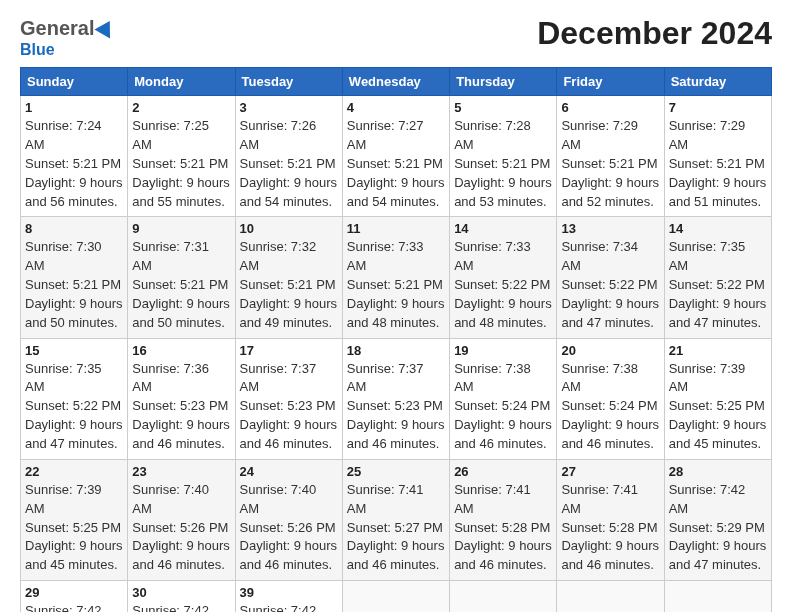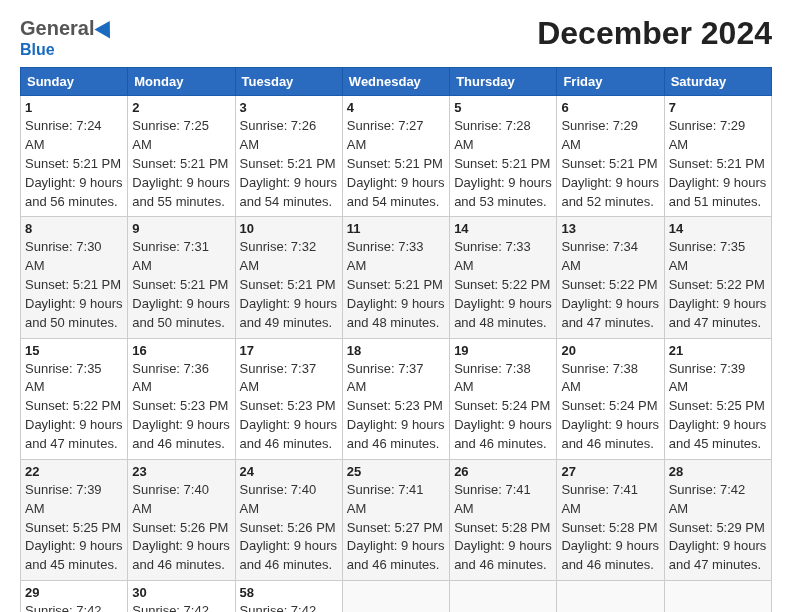--- a/index.html
+++ b/index.html
@@ -154,20 +154,20 @@
         <td><span class="day-num">23</span><span class="cell-text">Sunrise: 7:40 AM<br>Sunset: 5:26 PM<br>Daylight: 9 hours and 46 minutes.</span></td>
         <td><span class="day-num">24</span><span class="cell-text">Sunrise: 7:40 AM<br>Sunset: 5:26 PM<br>Daylight: 9 hours and 46 minutes.</span></td>
         <td><span class="day-num">25</span><span class="cell-text">Sunrise: 7:41 AM<br>Sunset: 5:27 PM<br>Daylight: 9 hours and 46 minutes.</span></td>
         <td><span class="day-num">26</span><span class="cell-text">Sunrise: 7:41 AM<br>Sunset: 5:28 PM<br>Daylight: 9 hours and 46 minutes.</span></td>
         <td><span class="day-num">27</span><span class="cell-text">Sunrise: 7:41 AM<br>Sunset: 5:28 PM<br>Daylight: 9 hours and 46 minutes.</span></td>
         <td><span class="day-num">28</span><span class="cell-text">Sunrise: 7:42 AM<br>Sunset: 5:29 PM<br>Daylight: 9 hours and 47 minutes.</span></td>
       </tr>
       <tr>
         <td><span class="day-num">29</span><span class="cell-text">Sunrise: 7:42 AM<br>Sunset: 5:30 PM<br>Daylight: 9 hours and 47 minutes.</span></td>
         <td><span class="day-num">30</span><span class="cell-text">Sunrise: 7:42 AM<br>Sunset: 5:30 PM<br>Daylight: 9 hours and 47 minutes.</span></td>
-        <td><span class="day-num">58</span><span class="cell-text">Sunrise: 7:42 AM<br>Sunset: 5:31 PM<br>Daylight: 9 hours and 48 minutes.</span></td>
+        <td><span class="day-num">39</span><span class="cell-text">Sunrise: 7:42 AM<br>Sunset: 5:31 PM<br>Daylight: 9 hours and 48 minutes.</span></td>
         <td class="empty"></td>
         <td class="empty"></td>
         <td class="empty"></td>
         <td class="empty"></td>
       </tr>
     </tbody>
 </table>
 
 </body></html>

